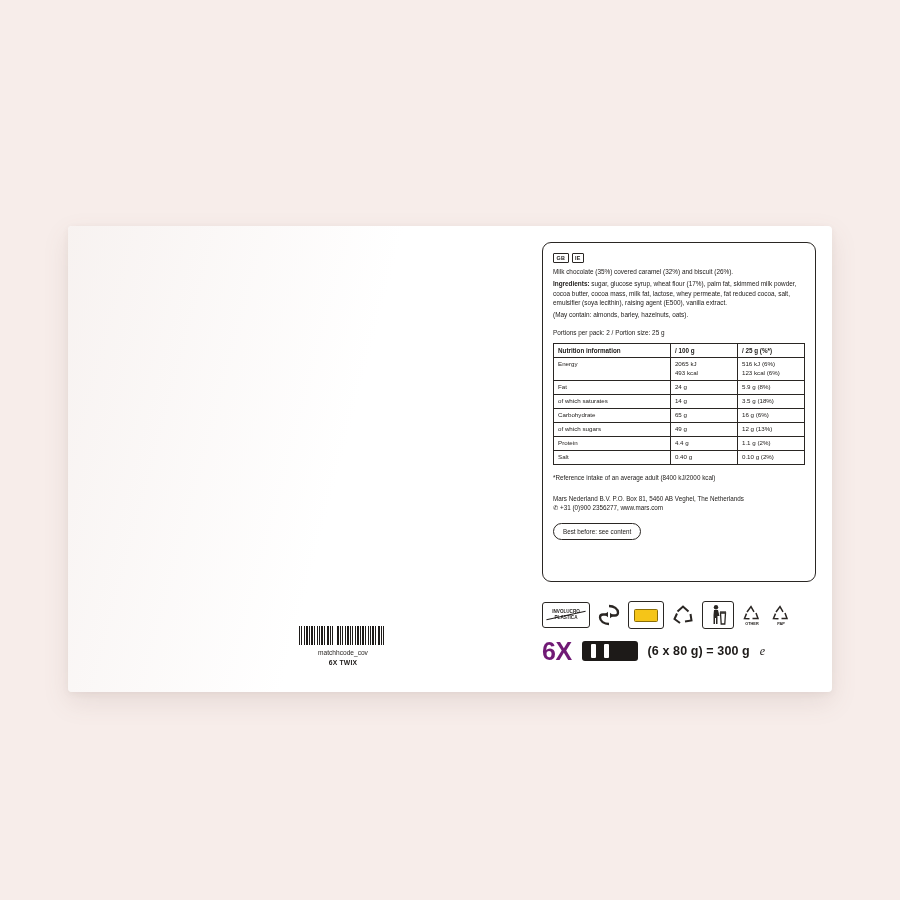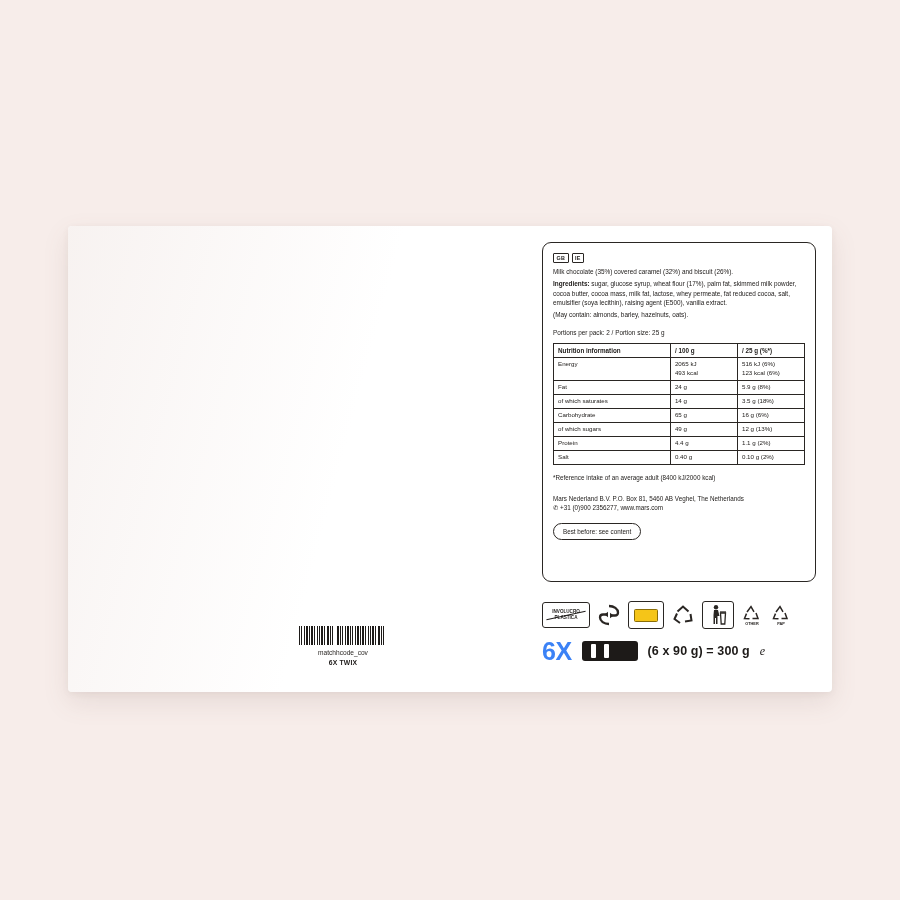--- a/index.html
+++ b/index.html
@@ -228,21 +228,21 @@
     top: 408px;
     width: 290px;
     height: 34px;
     display: flex;
     align-items: center;
     gap: 10px;
   }
   .count-x {
     font-size: 25px;
     font-weight: bold;
-    color: #3b82f6;
+    color: #701a75;
     line-height: 1;
     letter-spacing: -0.5px;
     text-align: right;
   }
   .bar-glyph {
     width: 56px; height: 20px;
     background: #1d1a18;
     border-radius: 3px;
     position: relative;
   }
@@ -417,18 +417,18 @@
           <path d="M15 8 L17 13.5 L11.5 13.5" fill="none" stroke="#2a2623" stroke-width="1.5"></path>
           <path d="M8.5 13.8 L3.5 13.5 L5.5 8.6" fill="none" stroke="#2a2623" stroke-width="1.5"></path>
         </svg>
         <div class="tri-label">PAP</div>
       </div>
     </div>
 
     <div class="count-row">
       <div class="count-x">6X</div>
       <div class="bar-glyph"></div>
-      <div class="weight">(6 x 90 g) = 300 g</div>
+      <div class="weight">(6 x 80 g) = 300 g</div>
       <div class="e-mark">e</div>
     </div>
 
   </div>
 </div>
 
 </body></html>

